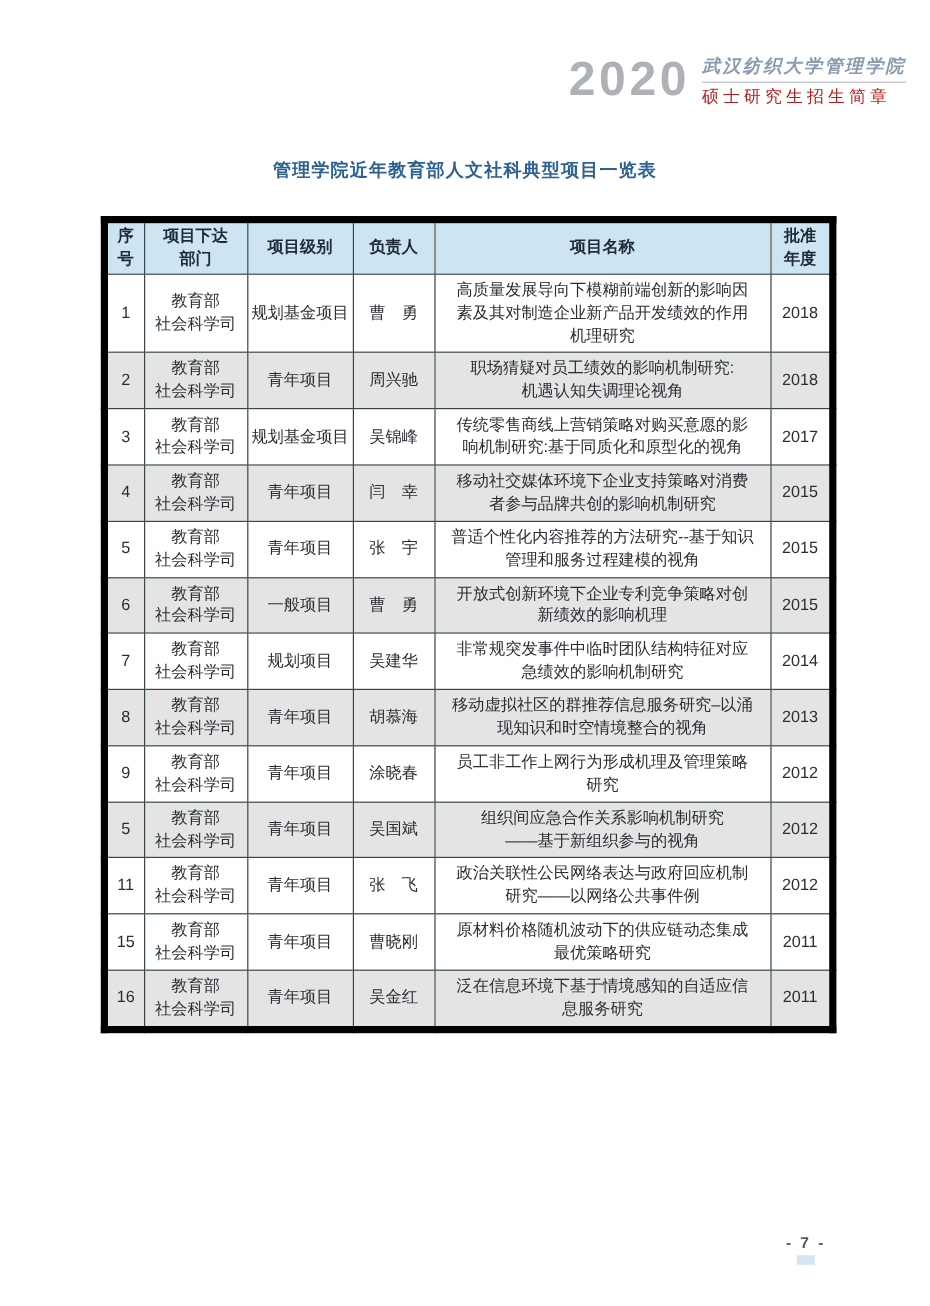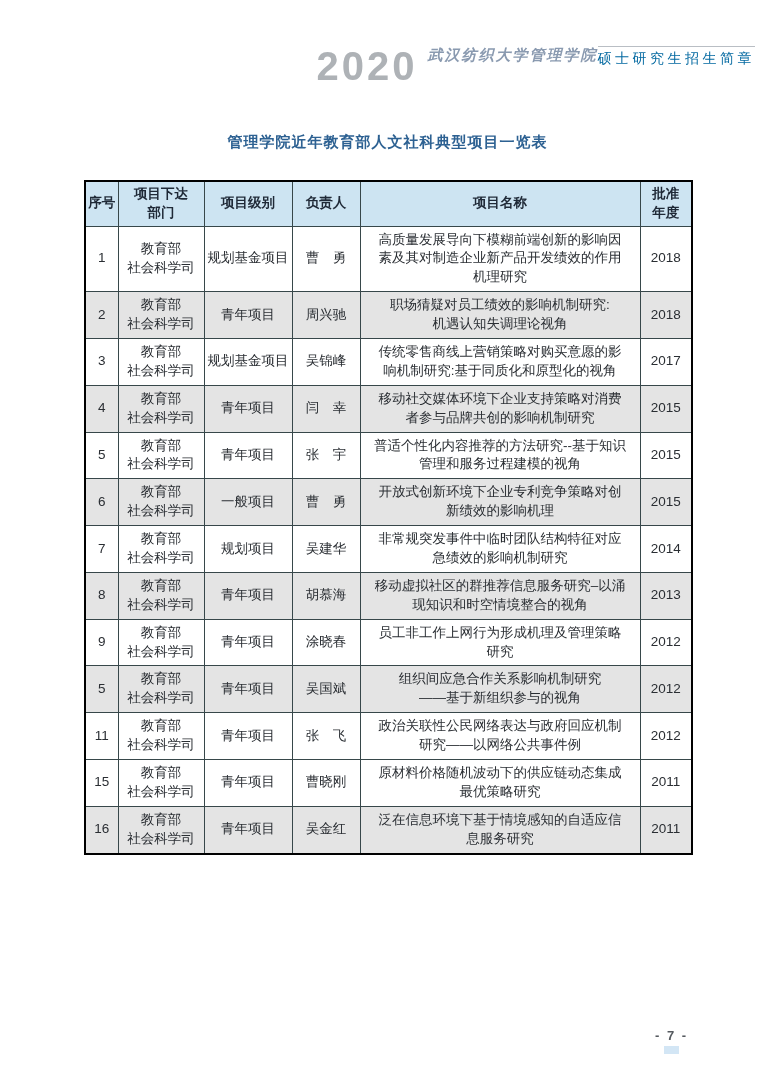--- a/index.html
+++ b/index.html
@@ -22,33 +22,33 @@
     gap: 10px;
   }
   .brand-year {
     font-size: 40px;
     line-height: 40px;
     font-weight: bold;
     color: #aeb2b6;
     letter-spacing: 3px;
     font-family: "Liberation Sans", sans-serif;
   }
-  .brand-text { display: flex; flex-direction: row; }
+  .brand-text { display: flex; flex-direction: column; }
   .brand-school {
     font-family: "Liberation Serif", serif;
     font-style: italic;
     font-weight: bold;
     font-size: 15px;
     color: #8a9ab0;
     letter-spacing: 2px;
     padding-bottom: 3px;
   }
   .brand-subtitle {
     font-size: 14px;
-    color: #0369a1;
+    color: #b91c1c;
     letter-spacing: 3.5px;
     border-top: 1.5px solid #b9bec4;
     padding-top: 3px;
   }
   
   .doc-title {
     position: absolute;
     top: 133px;
     left: 0;
     width: 100%;
@@ -71,21 +71,21 @@
   }
   table.projects th, table.projects td {
     border: 1px solid #37474a;
     text-align: center;
     vertical-align: middle;
     white-space: pre-line;
     line-height: 1.4;
     padding: 4px 2px;
     overflow: hidden;
   }
-  table.projects { border: 2px solid #000000; }
+  table.projects { border: 6px solid #000000; }
   table.projects thead th {
     background: #cde4f2;
     font-weight: bold;
     color: #1f2937;
     height: 45px;
     padding: 2px 2px;
   }
   table.projects td.c-name { padding: 4px 13px; }
   table.projects tbody tr.alt td { background: #e4e4e4; }
   

